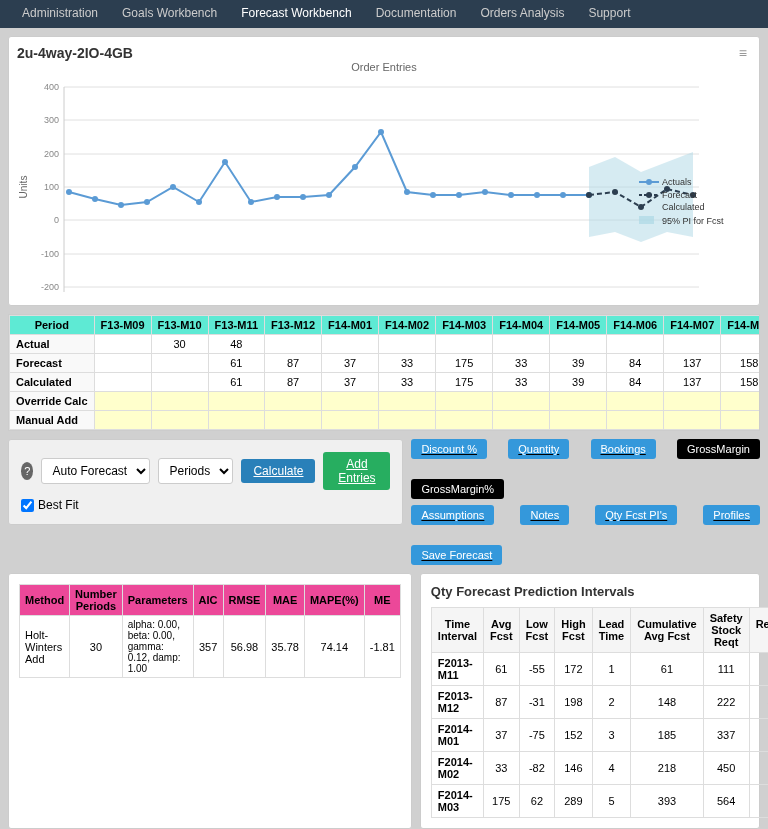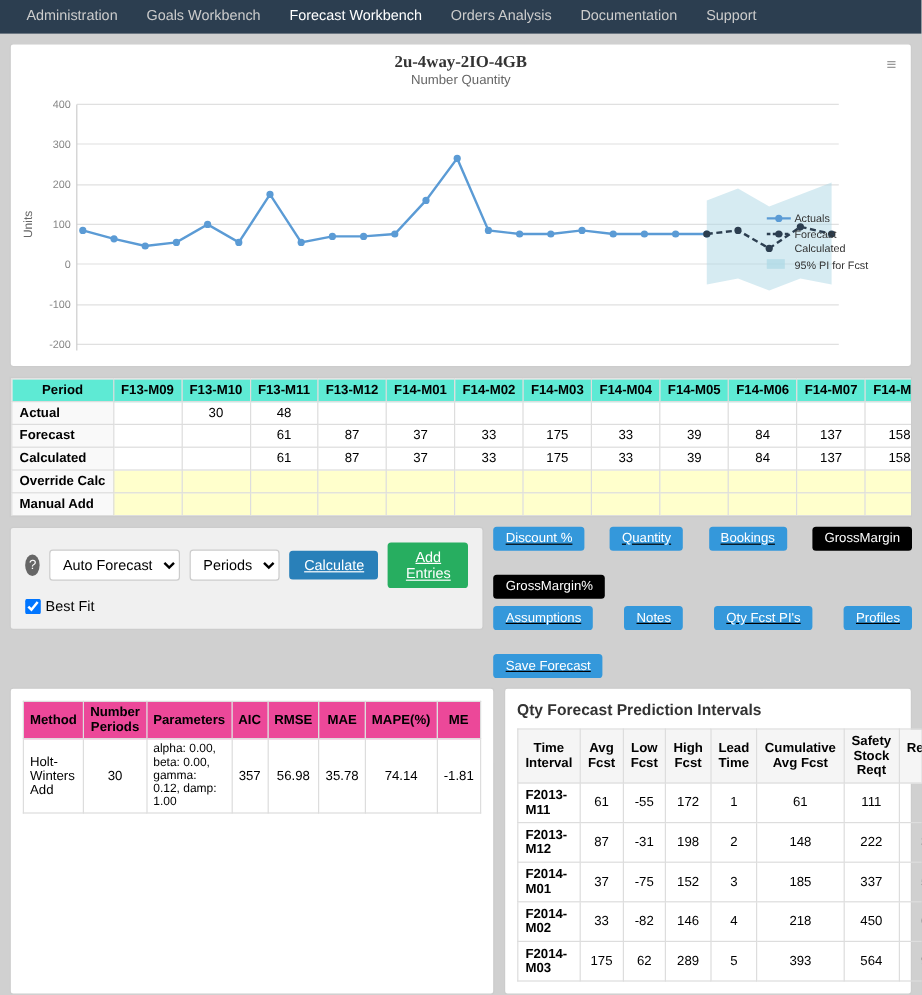--- a/index.html
+++ b/index.html
@@ -31,25 +31,23 @@
     }
 
     
     .chart-card {
       background: #fff;
       border: 1px solid #ccc;
       border-radius: 3px;
       padding: 8px;
     }
     .chart-title {
-      text-align: center;
       font-size: 14px;
       font-weight: bold;
       color: #333;
-      font-family: Liberation Serif, serif;
     }
     .chart-subtitle {
       text-align: center;
       font-size: 11px;
       color: #666;
       margin-bottom: 4px;
     }
     .chart-container {
       position: relative;
       height: 220px;
@@ -238,31 +236,31 @@
     
     svg text { font-family: Arial, sans-serif; }
   </style>
 </head>
 <body>
 
 <nav class="navbar">
   <a>Administration</a>
   <a>Goals Workbench</a>
   <a class="active">Forecast Workbench</a>
+  <a>Documentation</a>
   <a>Orders Analysis</a>
-  <a>Documentation</a>
   <a>Support</a>
 </nav>
 
 <div class="main-content">
 
   <div class="chart-card">
     <div style="position:relative;">
       <div class="chart-title">2u-4way-2IO-4GB</div>
-      <div class="chart-subtitle">Number Quantity</div>
+      <div class="chart-subtitle">Order Entries</div>
       <span class="chart-menu-icon">≡</span>
     </div>
     <div class="chart-container">
       <svg width="100%" height="220" viewBox="0 0 730 220">
 
         <text x="8" y="110" font-size="10" fill="#666" transform="rotate(-90,8,110)" text-anchor="middle">Units</text>
 
         <line x1="45" y1="10" x2="680" y2="10" stroke="#e0e0e0" stroke-width="1"></line>
         <text x="40" y="13" font-size="9" fill="#888" text-anchor="end">400</text>
 

